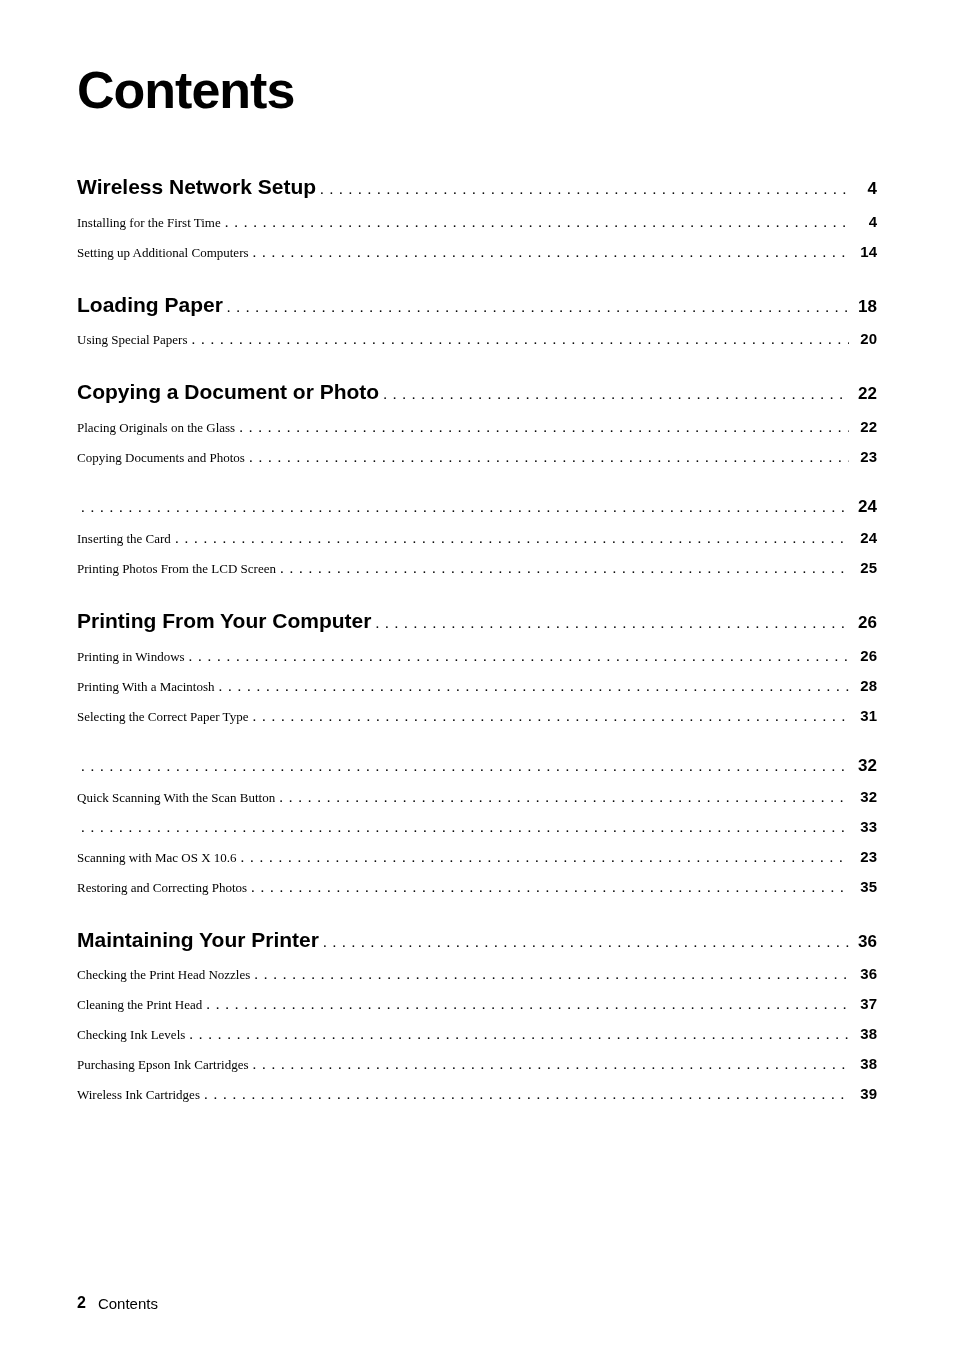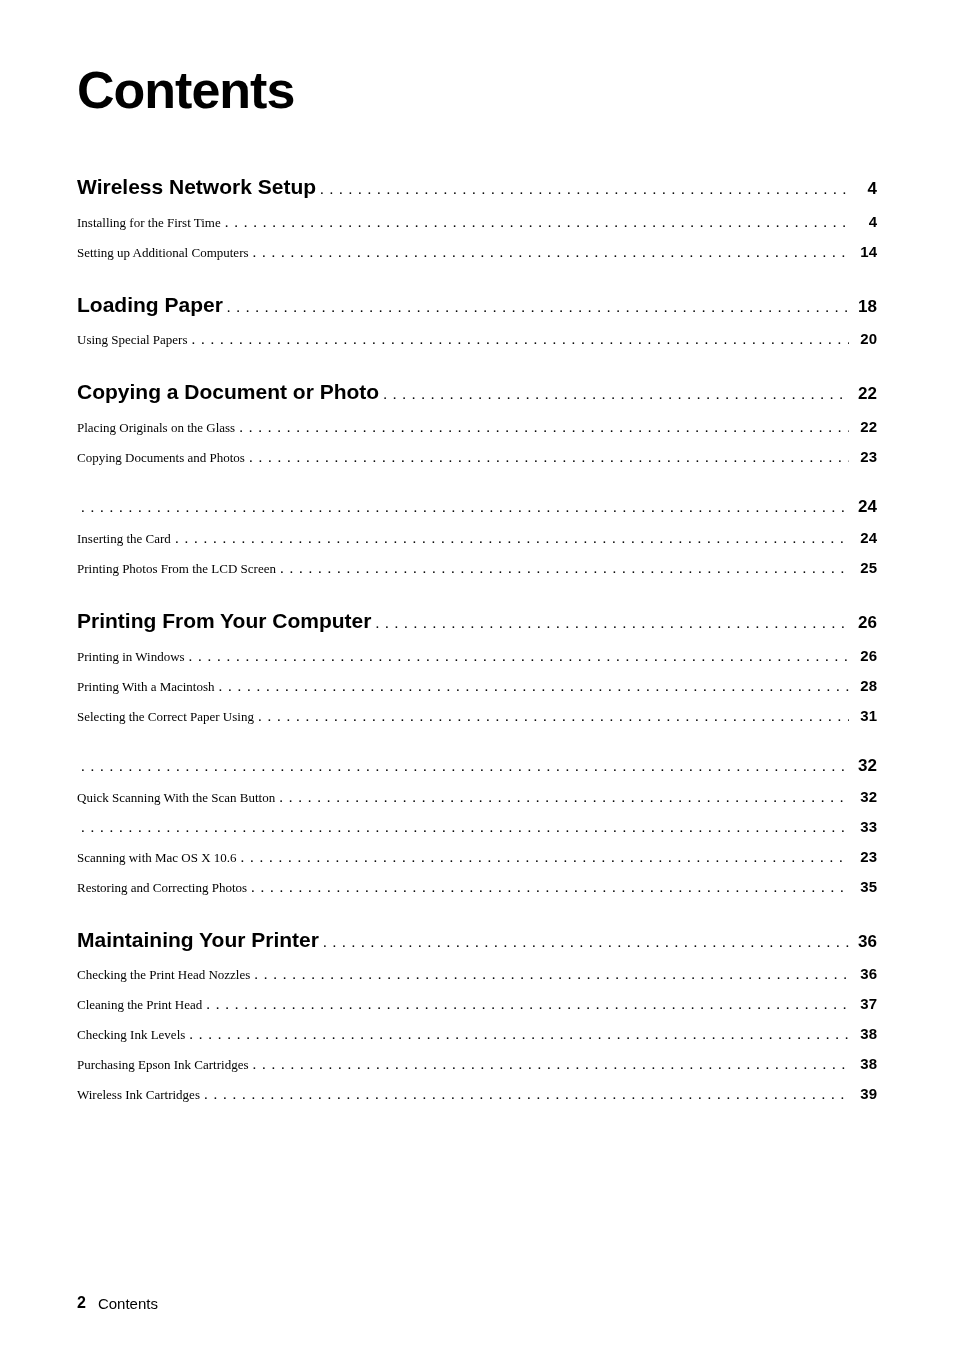--- a/index.html
+++ b/index.html
@@ -168,21 +168,21 @@
       <span class="toc-label normal">Printing in Windows</span>
       <span class="toc-dots">. . . . . . . . . . . . . . . . . . . . . . . . . . . . . . . . . . . . . . . . . . . . . . . . . . . . . . . . . . . . . . . . . . . . . . . . . . . . . . . . . . . . . . . . . . . . . .</span>
       <span class="toc-page">26</span>
     </div>
     <div class="toc-row">
       <span class="toc-label normal">Printing With a Macintosh</span>
       <span class="toc-dots">. . . . . . . . . . . . . . . . . . . . . . . . . . . . . . . . . . . . . . . . . . . . . . . . . . . . . . . . . . . . . . . . . . . . . . . . . . . . . . . . . . . . . . . . . . . . . .</span>
       <span class="toc-page">28</span>
     </div>
     <div class="toc-row">
-      <span class="toc-label normal">Selecting the Correct Paper Using</span>
+      <span class="toc-label normal">Selecting the Correct Paper Type</span>
       <span class="toc-dots">. . . . . . . . . . . . . . . . . . . . . . . . . . . . . . . . . . . . . . . . . . . . . . . . . . . . . . . . . . . . . . . . . . . . . . . . . . . . . . . . . . . . . . . . . . . . . .</span>
       <span class="toc-page">31</span>
     </div>
     <div class="section-gap"></div>
     <div class="toc-row">
       <span class="toc-dots">. . . . . . . . . . . . . . . . . . . . . . . . . . . . . . . . . . . . . . . . . . . . . . . . . . . . . . . . . . . . . . . . . . . . . . . . . . . . . . . . . . . . . . . . . . . . . .</span>
       <span class="toc-page bold">32</span>
     </div>
     <div class="toc-row">
       <span class="toc-label normal">Quick Scanning With the Scan Button</span>

